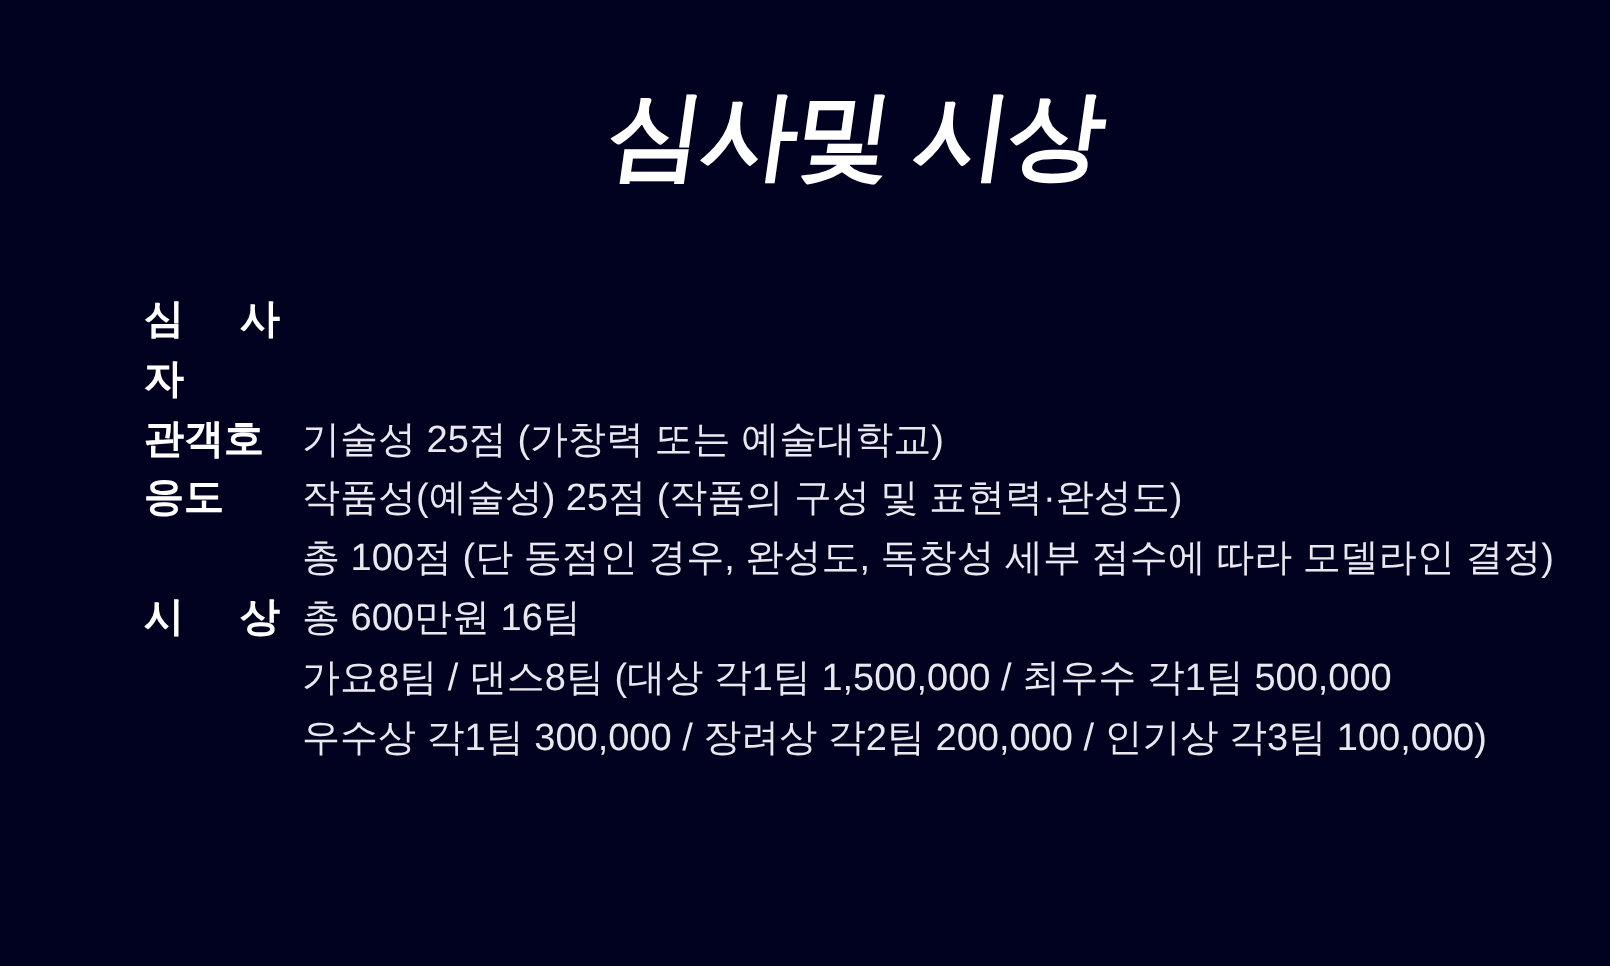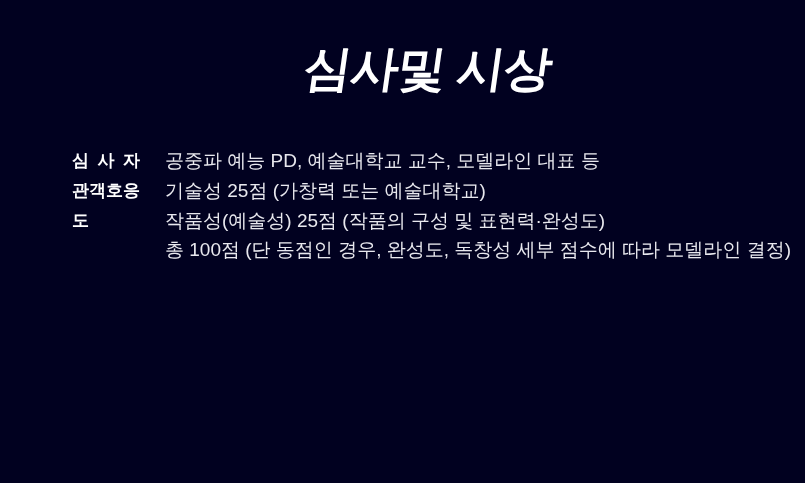--- a/index.html
+++ b/index.html
@@ -38,22 +38,22 @@
     top: 146px;
     color: #e8e8ee;
   }
   .row {
     display: flex;
     align-items: flex-start;
   }
   .label {
     width: 68px;
     min-width: 68px;
-    margin-right: 25px;
-    font-size: 17px;
+    margin-right: 11px;
+    font-size: 20px;
     font-weight: 700;
     color: #ffffff;
     line-height: 29.8px;
     text-align: justify;
     text-align-last: justify;
     -moz-text-align-last: justify;
     white-space: normal;
   }
   .lines {
     font-size: 19px;
@@ -68,29 +68,34 @@
 <div class="slide">
 
   <h1 class="title">
     <span class="title-text">심사및 시상</span>
   </h1>
 
   <div class="content">
 
     <div class="row">
       <div class="label">심 사 자</div>
-      <div class="lines">
-        <div class="line">공중파 예능 PD, 예술대학교 교수, 모델라인 대표 등</div>
-      </div>
     </div>
 
     <div class="row">
       <div class="label">관객호응도</div>
       <div class="lines">
         <div class="line">기술성 25점 (가창력 또는 예술대학교)</div>
         <div class="line">작품성(예술성) 25점 (작품의 구성 및 표현력·완성도)</div>
         <div class="line">총 100점 (단 동점인 경우, 완성도, 독창성 세부 점수에 따라 모델라인 결정)</div>
       </div>
     </div>
 
+    <div class="row">
+      <div class="label">시 상</div>
+      <div class="lines">
+        <div class="line">총 600만원 16팀</div>
+        <div class="line">가요8팀 / 댄스8팀 (대상 각1팀 1,500,000 / 최우수 각1팀 500,000</div>
+        <div class="line">우수상 각1팀 300,000 / 장려상 각2팀 200,000 / 인기상 각3팀 100,000)</div>
+      </div>
+    </div>
 
   </div>
 </div>
 
 </body></html>

